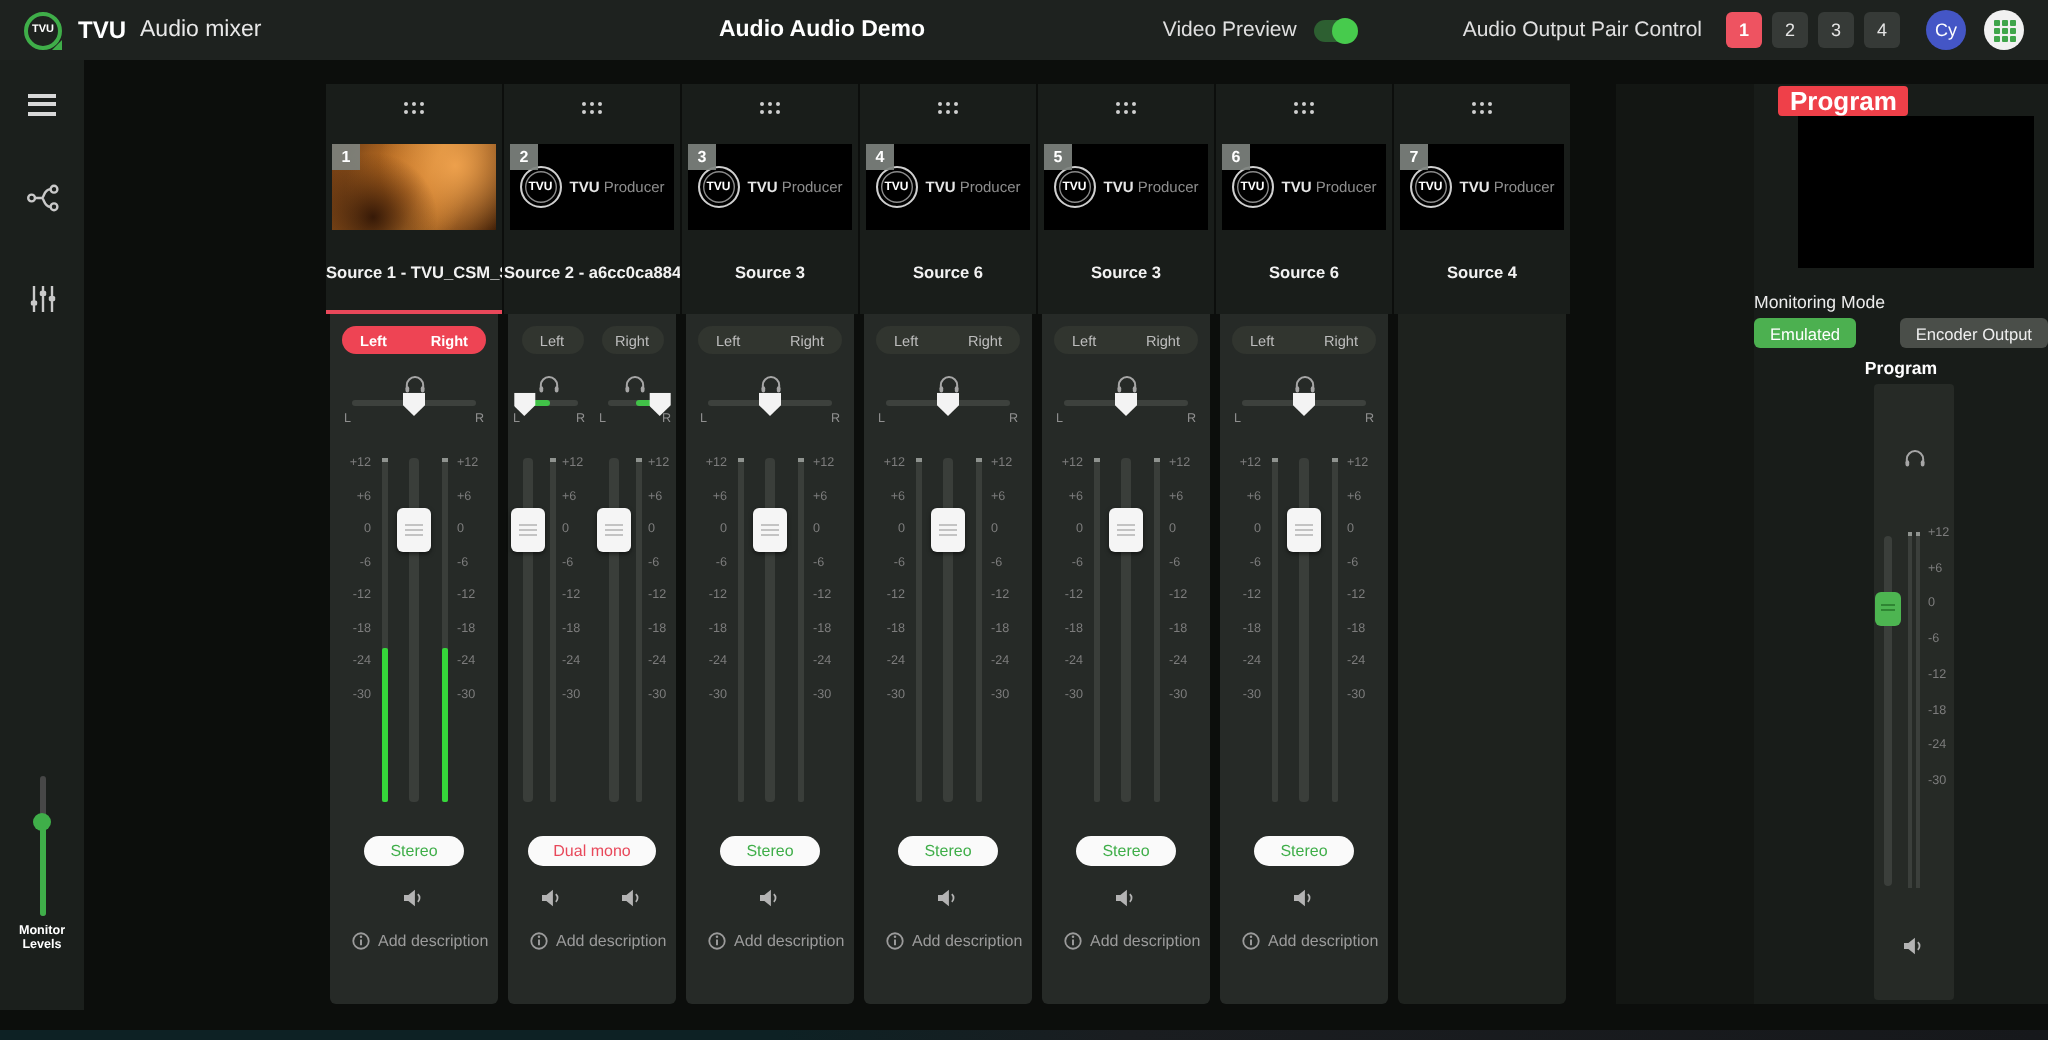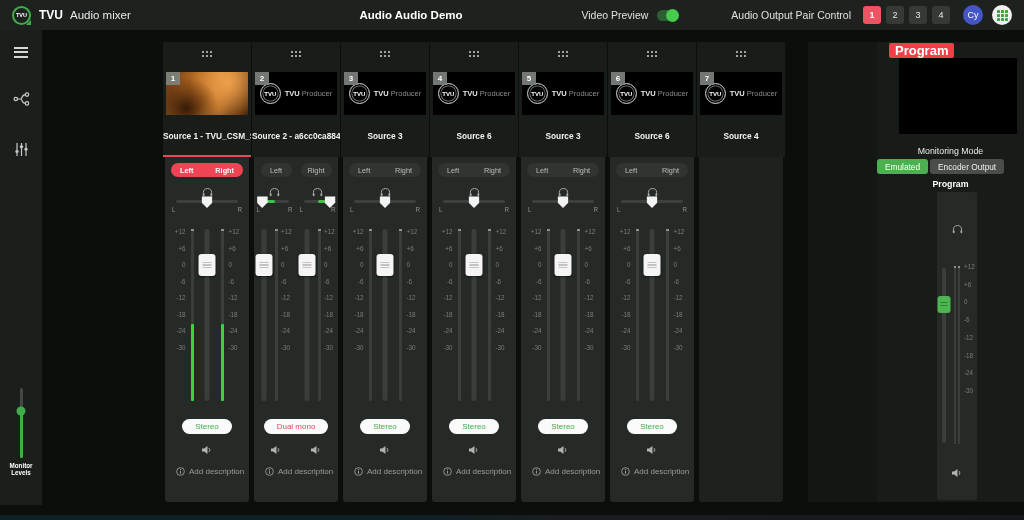--- a/index.html
+++ b/index.html
@@ -125,22 +125,22 @@
   .mode-red { color:#e8485a; }
   .speaker-row { margin-top:11px; display:flex; justify-content:center; gap:28px; }
   .mute-btn { display:inline-flex; }
   .desc-row { margin-top:12px; margin-left:11px; display:flex; align-items:center; gap:4px; font-size:8px; color:#9b9b9b; }
 
   
   .right-panel { position:absolute; left:877px; top:42px; width:147px; height:460px; background:#181c19; }
   .program-badge { position:absolute; left:12px; top:1px; background:#ef4049; color:#fff; font-size:13px;
                    font-weight:bold; padding:0 6px; border-radius:2px; }
   .program-video { position:absolute; left:22px; top:16px; width:118px; height:76px; background:#000; }
-  .mon-mode-label { position:absolute; top:104px; width:100%; text-align:center; font-size:8.8px; color:#ececec; }
-  .mon-toggle { position:absolute; top:117px; width:100%; display:flex; justify-content:flex-start; gap:2px; }
+  .mon-mode-label { position:absolute; top:104px; width:100%; text-align:left; font-size:8.8px; color:#ececec; }
+  .mon-toggle { position:absolute; top:117px; width:100%; display:flex; justify-content:space-between; gap:2px; }
   .mon-btn { font-size:8.3px; color:#eee; background:#4a4e49; padding:2.5px 8px; border-radius:3px; }
   .mon-active { background:#4cb050; color:#fff; }
   .master-label { position:absolute; top:137px; width:100%; text-align:center; font-size:8.8px; font-weight:bold; color:#fff; }
   .master-strip { position:absolute; left:60px; top:150px; width:40px; height:308px; background:#262a26; border-radius:2px; }
   .m-hp { position:absolute; top:32px; width:100%; display:flex; justify-content:center; }
   .master-zone { position:absolute; top:68px; left:0; width:100%; height:195px; display:flex; justify-content:center; gap:4px; }
   .m-fader { width:14px; height:190px; position:relative; }
   .m-track { position:absolute; left:50%; transform:translateX(-50%); top:8px; width:4px; height:175px;
              background:#3b3f3b; border-radius:2px; }
   .m-knob { position:absolute; left:50%; transform:translateX(-50%); top:36px; width:13px; height:17px;

